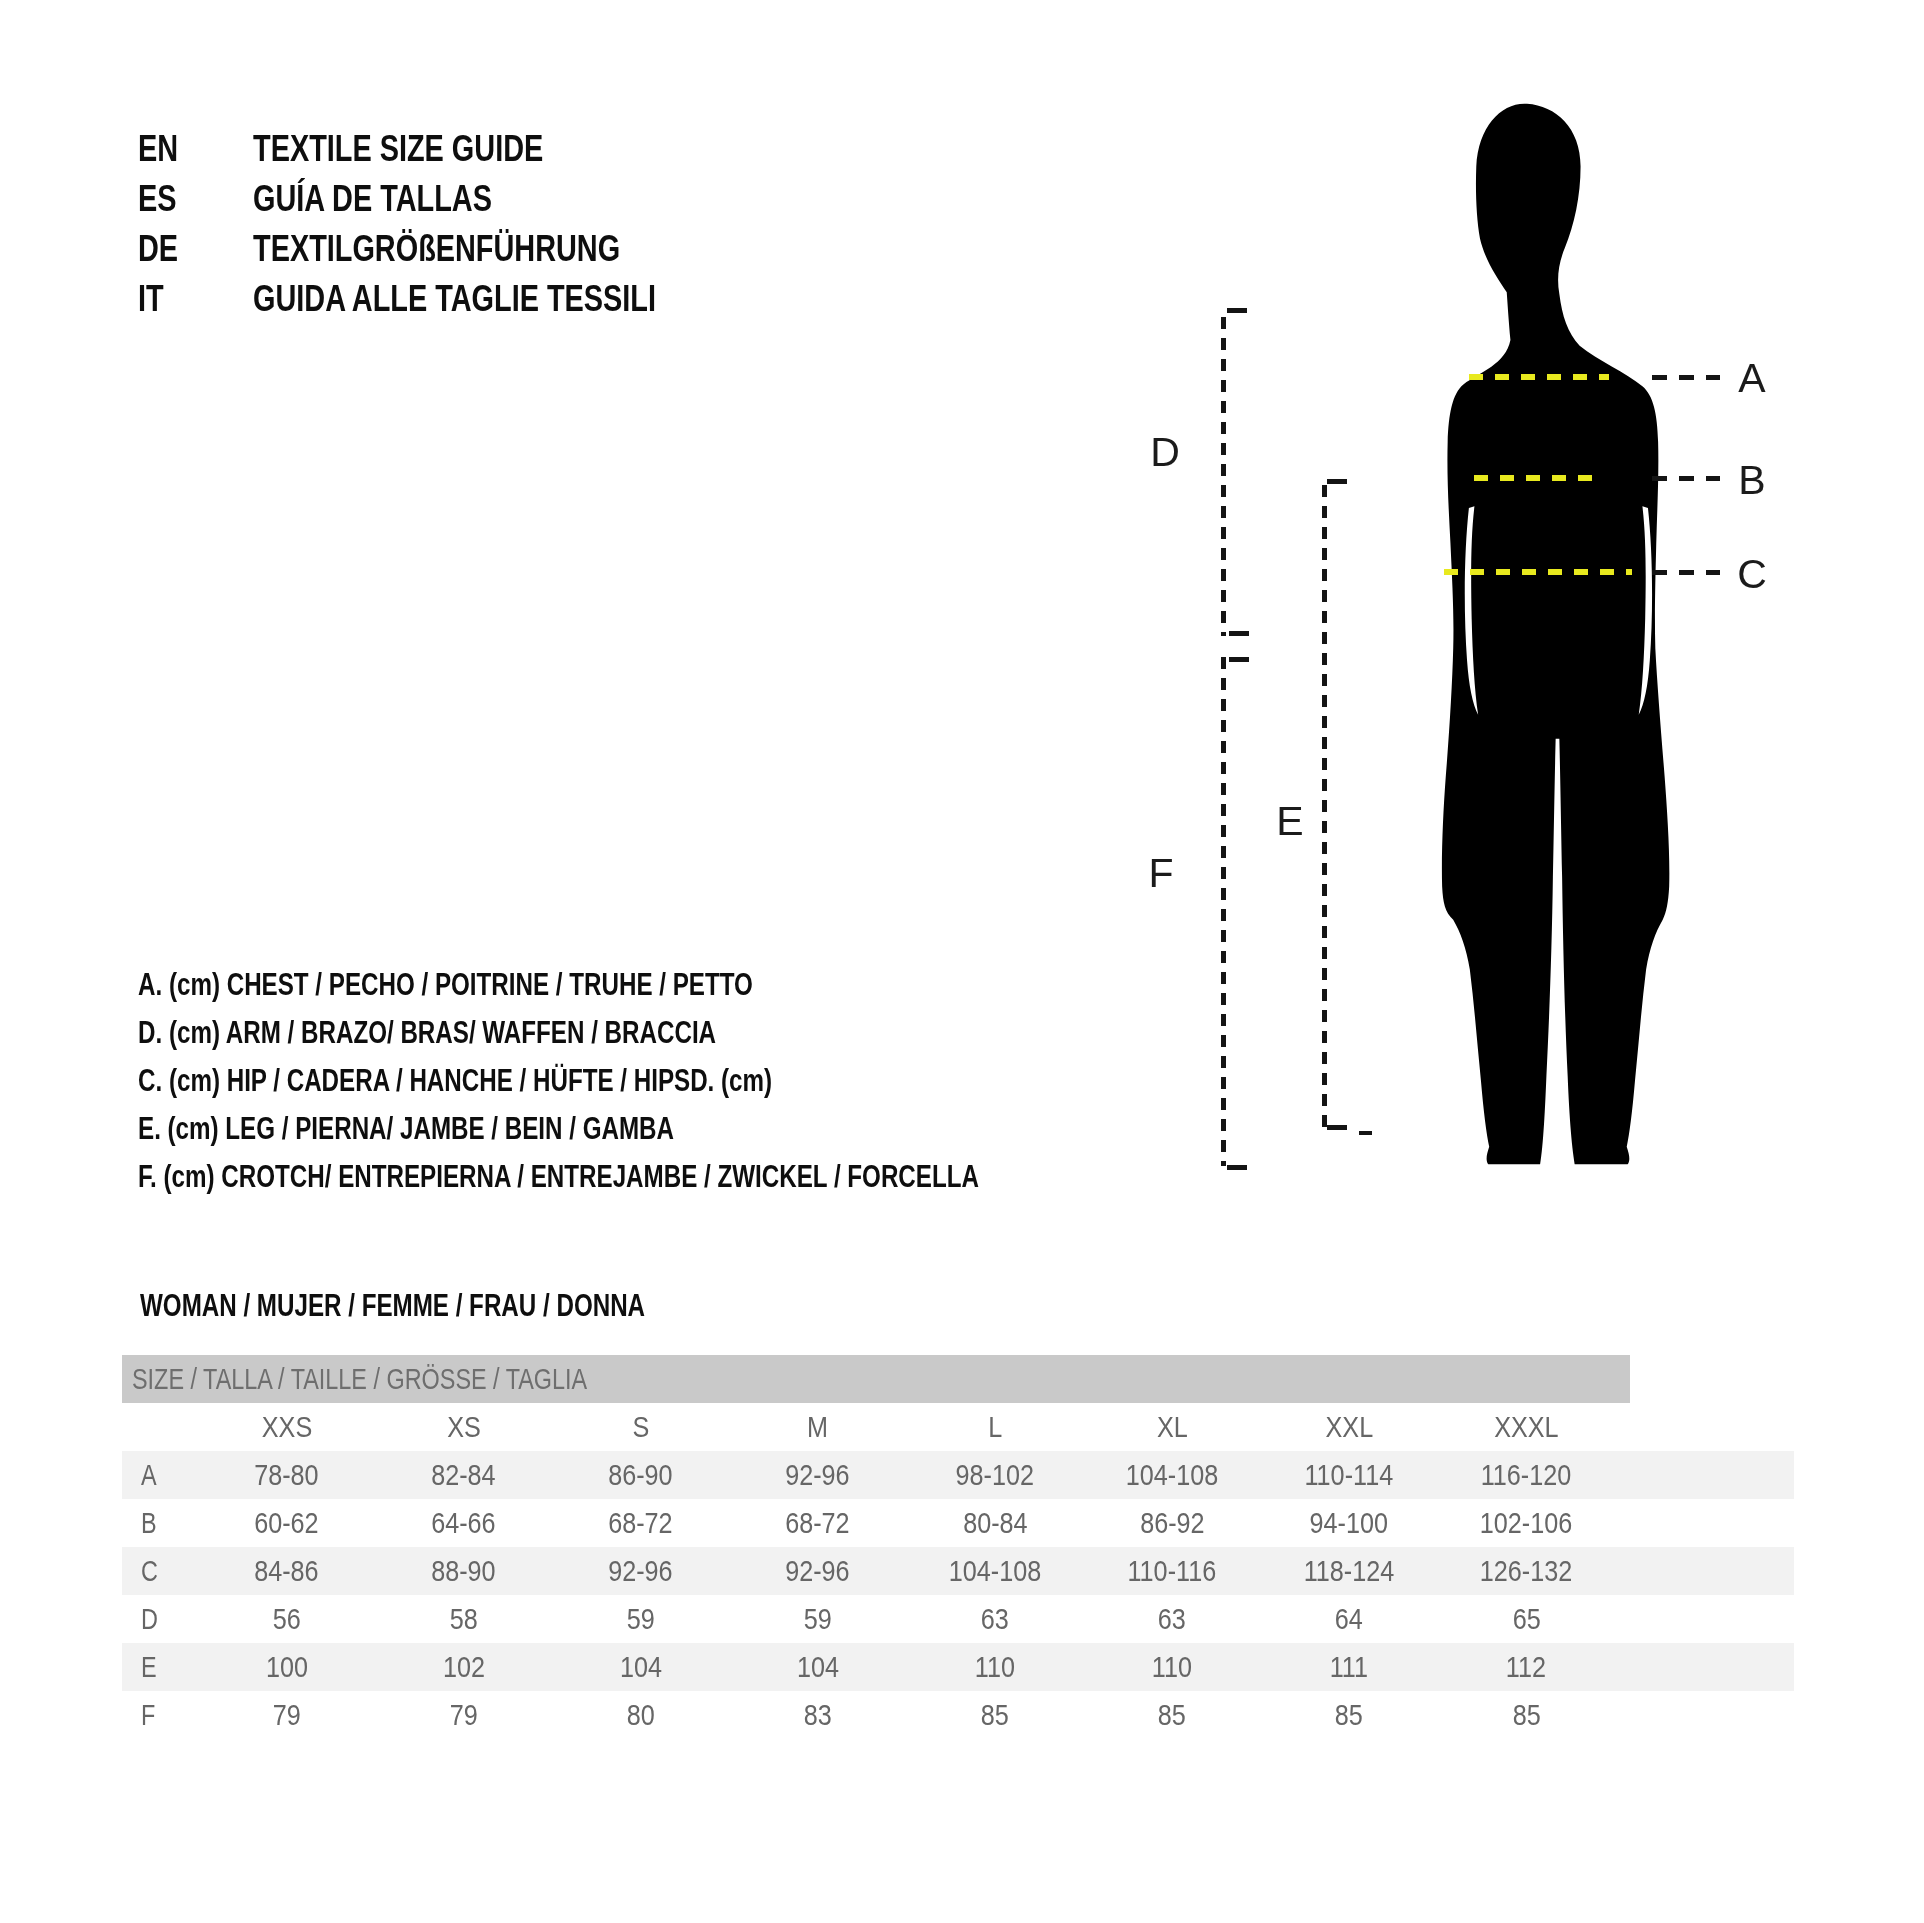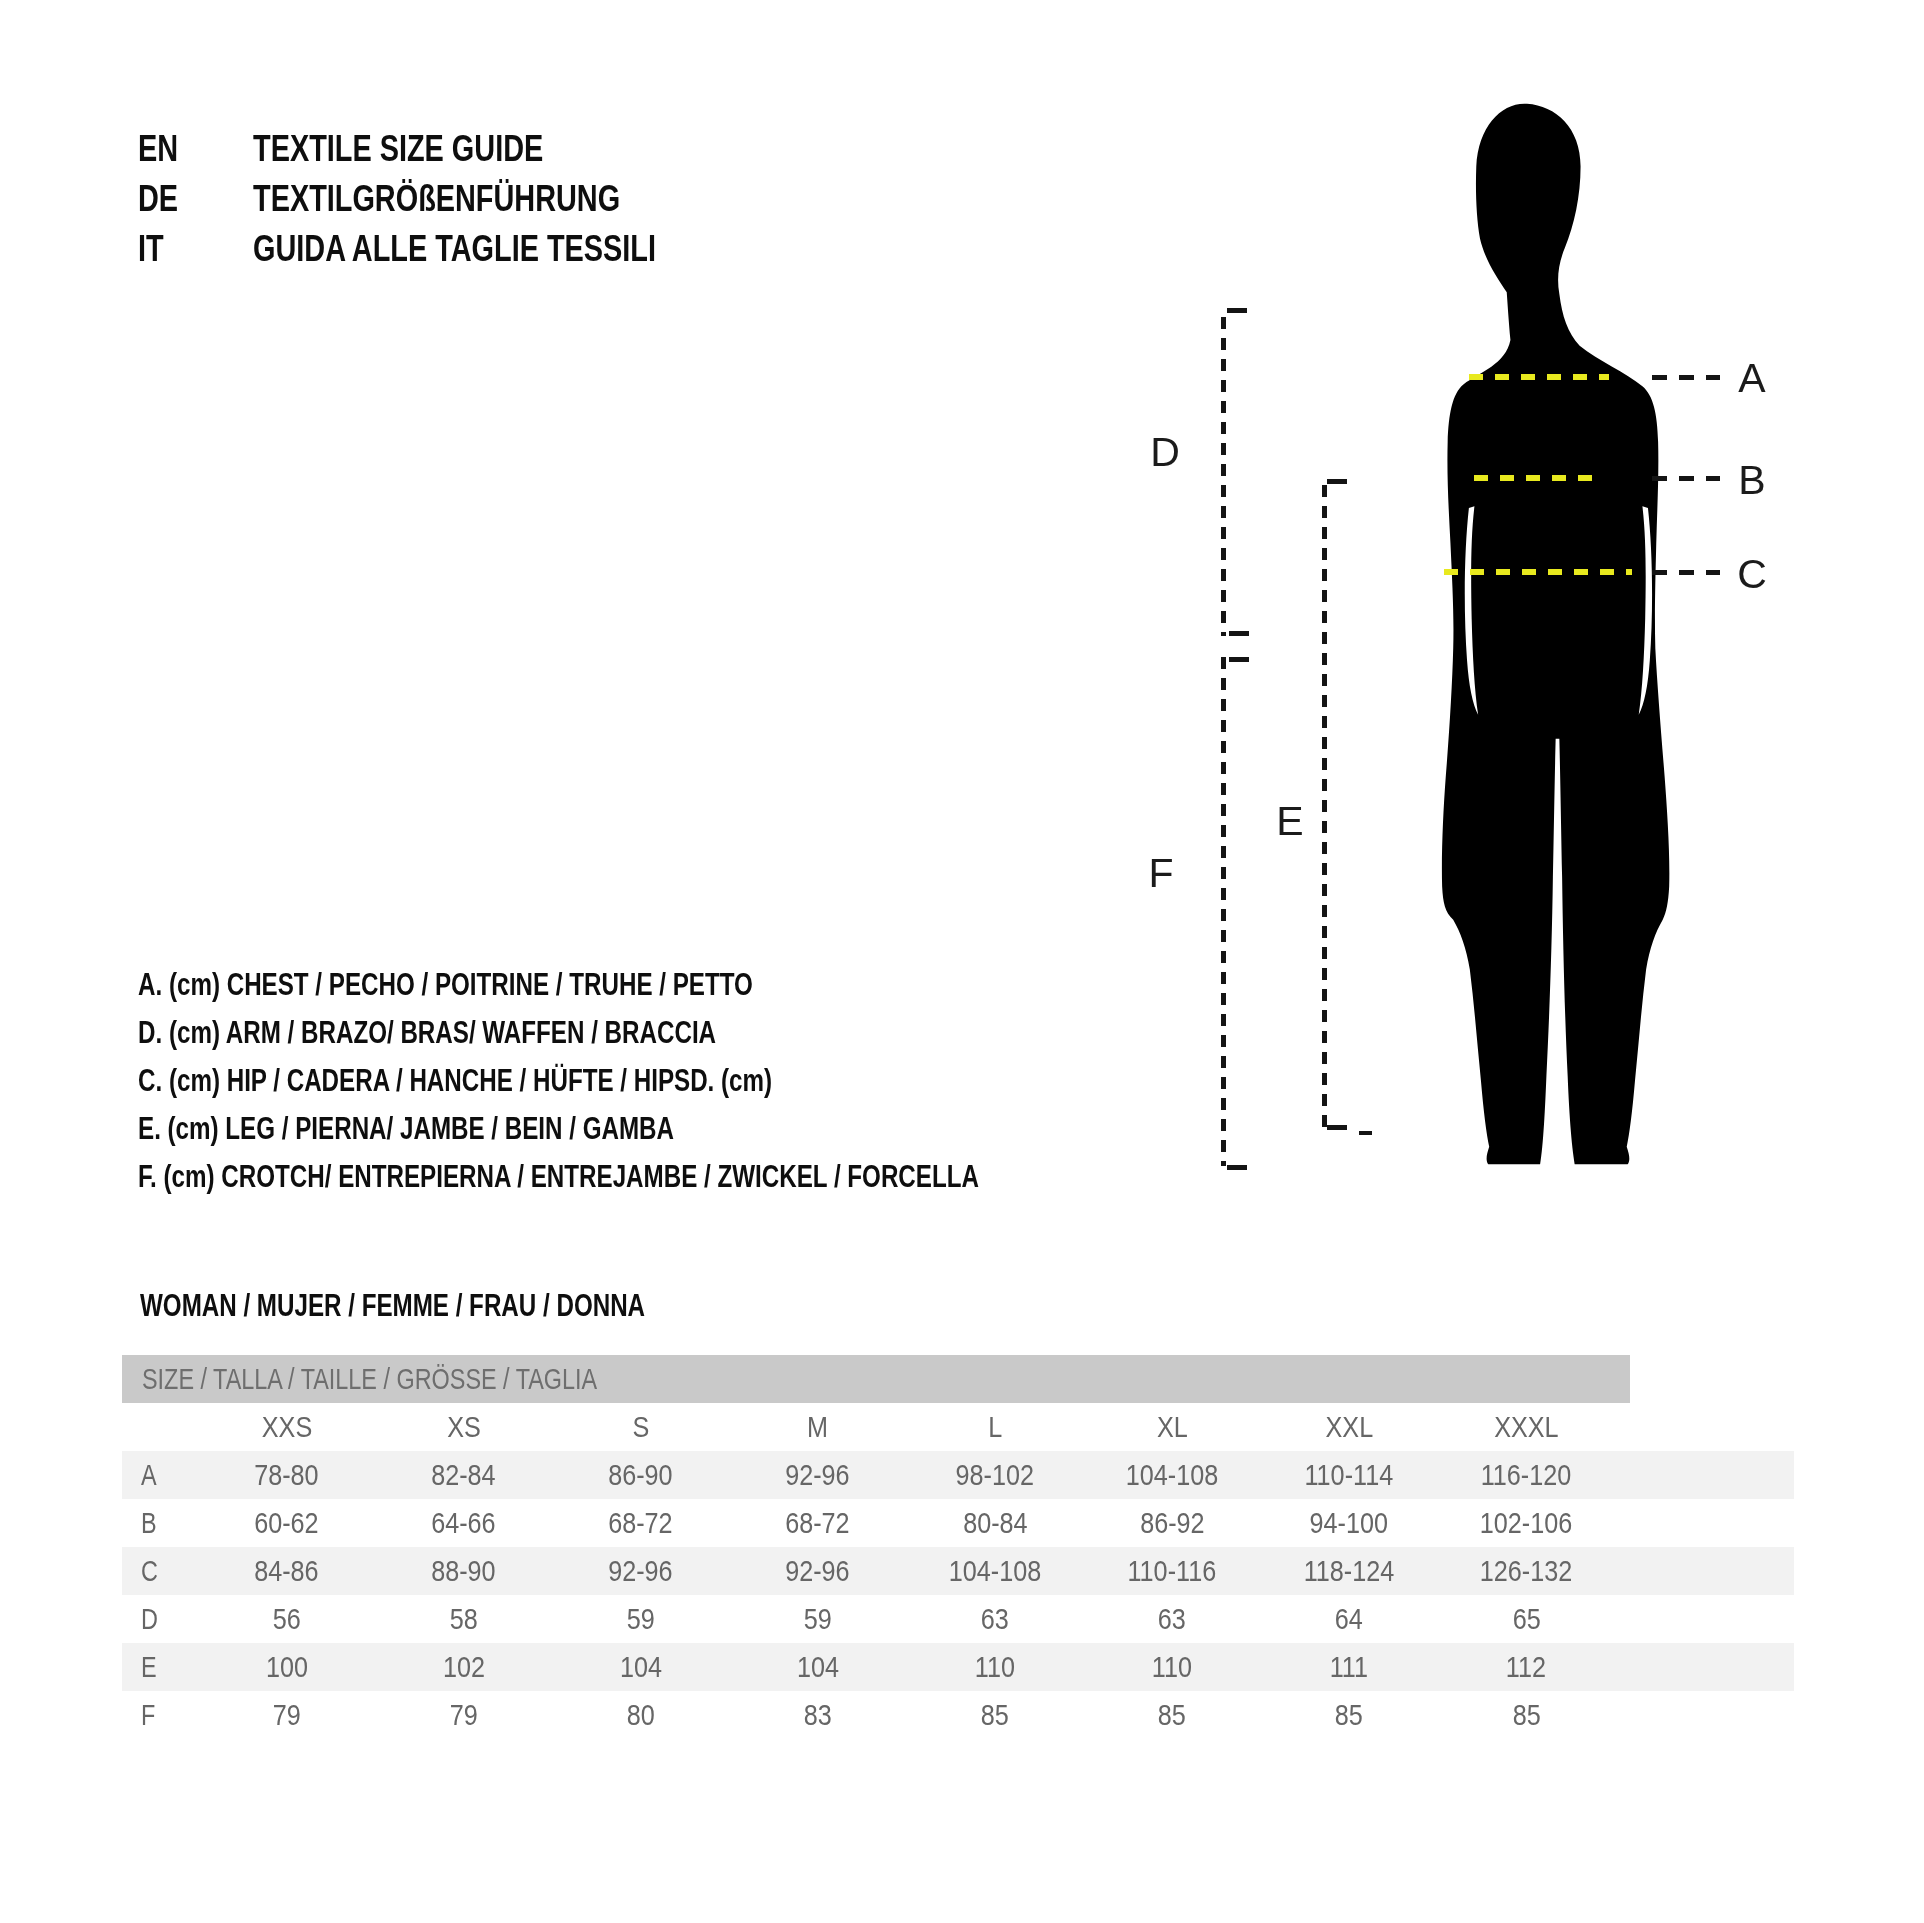--- a/index.html
+++ b/index.html
@@ -29,36 +29,40 @@
   .mlabel{position:absolute;transform:translate(-50%,-50%);font-size:41px;color:#1b1b1b;z-index:4;}
 
   
   .legend{position:absolute;left:138px;top:961px;font-size:31px;font-weight:bold;line-height:48px;}
 
   
   .woman{position:absolute;left:140px;top:1288px;font-size:31px;font-weight:bold;}
 
   
   .band{position:absolute;left:122px;top:1355px;width:1508px;height:48px;background:#c9c9c9;
-    color:#6e6e6e;font-size:30px;line-height:48px;padding-left:20px;box-sizing:border-box;}
+    color:#6e6e6e;font-size:30px;line-height:48px;padding-left:10px;box-sizing:border-box;}
   .sizes{position:absolute;left:122px;top:1403px;width:1672px;border-collapse:collapse;
     table-layout:fixed;color:#666666;font-size:30px;text-decoration:underline;}
   .sizes th,.sizes td{height:48px;padding:0;text-align:center;font-weight:normal;}
   .sizes td.rowlabel{text-align:left;padding-left:18.5px;}
   .sizes tr.stripe{background:#f2f2f2;}
 </style>
 </head>
 <body>
 
 <div class="canvas">
 
   <div class="lang">
     <div class="lang-row">
       <span class="lang-code"><span class="sq">EN</span></span>
       <span class="sq">TEXTILE SIZE GUIDE</span>
+    </div>
+    <div class="lang-row">
+      <span class="lang-code"><span class="sq">ES</span></span>
+      <span class="sq">GUÍA DE TALLAS</span>
     </div>
     <div class="lang-row">
       <span class="lang-code"><span class="sq">DE</span></span>
       <span class="sq">TEXTILGRÖßENFÜHRUNG</span>
     </div>
     <div class="lang-row">
       <span class="lang-code"><span class="sq">IT</span></span>
       <span class="sq">GUIDA ALLE TAGLIE TESSILI</span>
     </div>
   </div>

